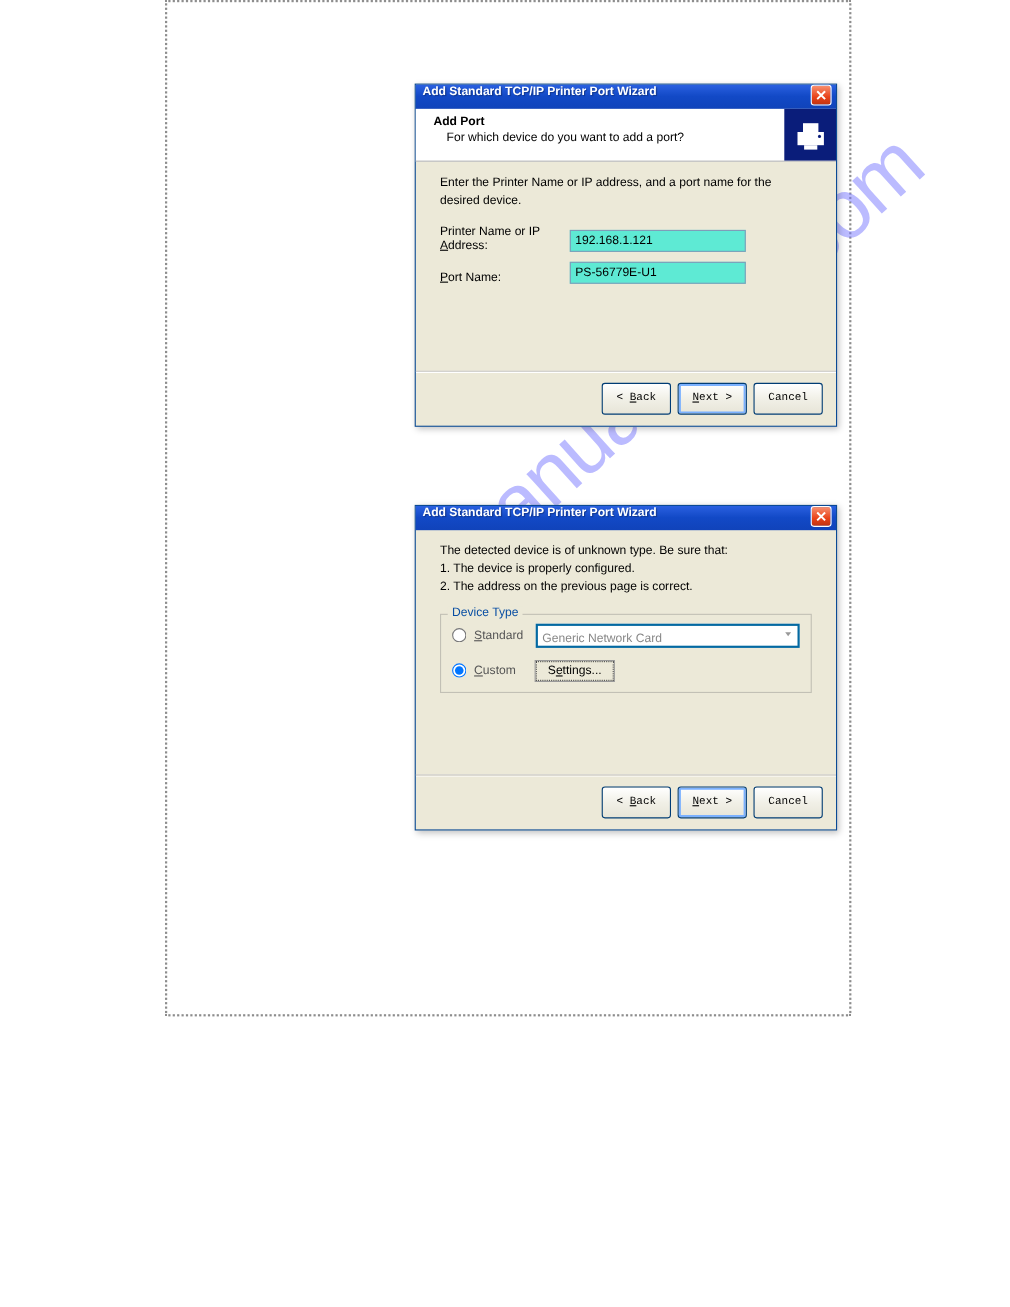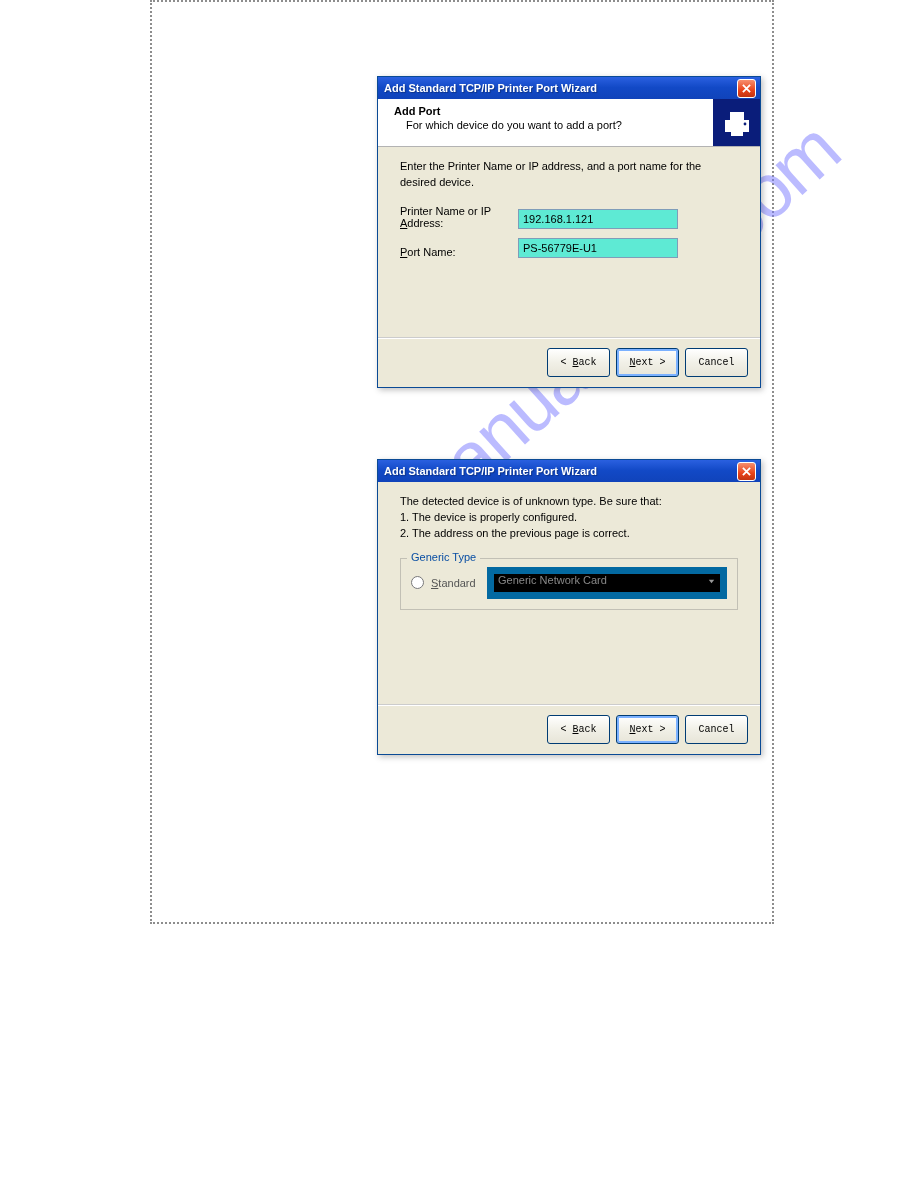--- a/index.html
+++ b/index.html
@@ -1,42 +1,42 @@
 <!DOCTYPE html>
 <html><head>
 <meta charset="utf-8">
 <style>
 body{margin:0;background:#fff;font-family:Tahoma,Verdana,sans-serif;font-size:11px;color:#000}
 .page-container{width:918px;height:1188px;position:relative;margin:0 auto}
 .dotted-frame{position:absolute;left:150px;top:0;width:620px;height:920px;border:2px dotted #8d8d8d}
 .dialog{position:absolute;left:225px;width:382px;border:1px solid #0a4a95;box-shadow:2px 2px 6px rgba(0,0,0,.25);background:#ece9d8}
 .dialog.d1{top:74px;height:310px}
 .dialog.d2{top:457px;height:294px}
-.titlebar{background:linear-gradient(to bottom,#2a60e0 0%,#1249c6 48%,#1043ba 100%);height:22px;display:flex;align-items:center;padding:0 4px 0 6px;color:#fff;font-weight:bold;font-size:11px;position:relative}
+.titlebar{background:linear-gradient(to bottom,#2a60e0 0%,#1249c6 48%,#1043ba 100%);height:22px;display:flex;padding:0 4px 0 6px;color:#fff;font-weight:bold;font-size:11px;position:relative}
 .titlebar .title{flex:1;text-shadow:1px 1px 1px rgba(0,0,0,.3)}
 .closebtn{width:17px;height:17px;background:linear-gradient(to bottom,#f78f6f,#e9431a 60%,#c23311);border:1px solid #fff;border-radius:3px;display:flex;align-items:center;justify-content:center}
 .closebtn svg{width:9px;height:9px}
 .header{background:#fff;height:47px;position:relative;border-bottom:1px solid #b3b3b3;display:flex}
 .header .txt{padding:6px 0 12px 16px;flex:1}
 .header .txt .htitle{font-weight:bold;margin-bottom:2px}
 .header .txt .hsub{padding-left:12px}
 .header .printer-icon{width:47px;height:47px;background:#0a1d7a;display:flex;align-items:center;justify-content:center;margin-right:0}
 .body{padding:12px 22px 0 22px}
 .form-row{display:flex;align-items:flex-end;margin-bottom:9px}
 .form-label{width:118px}
 .form-input{flex:0 0 150px;height:16px;border:1px solid #7f9db9;background:#5eead4;padding:1px 4px;font-family:inherit;font-size:11px;outline:none}
 .para{margin:0 0 8px 0;line-height:1.45}
 .para.pad-bottom{margin-bottom:14px}
 .fieldset{border:1px solid #c2c0b5;margin-top:16px;padding:8px 10px 10px 10px;position:relative}
 .fieldset .legend{position:absolute;top:-8px;left:6px;background:#ece9d8;padding:0 4px;color:#094ea3}
 .radio-row{display:flex;align-items:center;margin-bottom:12px}
 .radio-row:last-child{margin-bottom:0}
 .radio{margin:0 7px 0 0}
 .radio-label{width:56px;color:#555}
-.dropdown{flex:1;height:18px;border:7px solid #0369a1;background:#000000;display:flex;align-items:flex-start;padding:0 4px;color:#888;position:relative;cursor:default}
+.dropdown{flex:1;height:18px;border:2px solid #0369a1;background:#ffffff;display:flex;align-items:flex-end;padding:0 4px;color:#888;position:relative;cursor:default}
 .dropdown .chev{position:absolute;right:2px;top:1px;width:14px;height:14px;display:flex;align-items:center;justify-content:center}
 .settings-btn{height:18px;padding:0 10px;border:1px dotted #444;outline:1px solid #999;background:#ece9d8;font-family:inherit;font-size:11px;cursor:pointer}
 .buttons{position:absolute;bottom:10px;right:12px;display:flex;gap:6px}
 .buttons.with-divider{border-top:1px solid #ccc;box-shadow:inset 0 1px 0 #fff;width:calc(100% - 0px);left:0;right:0;padding:10px 12px 10px 0;justify-content:flex-end;bottom:0;box-sizing:border-box}
 .btn{width:63px;height:29px;border:1px solid #003c74;background:linear-gradient(to bottom,#fff,#f1f0e7 50%,#e7e5d8);border-radius:3px;font-family:Liberation Mono, monospace;font-size:10px;padding:0;cursor:pointer}
 .btn.primary{box-shadow:0 0 0 2px #7bb1ff inset}
 .under{text-decoration:underline}
 .watermark{position:absolute;left:185px;top:280px;font-size:76px;font-family:Arial,sans-serif;color:rgba(120,120,255,.5);transform:rotate(-42deg);transform-origin:center;font-weight:normal;letter-spacing:-2px;pointer-events:none;white-space:nowrap}
 </style>
 </head>
@@ -97,32 +97,37 @@
             </svg>
         </div>
       </div>
       <div class="body">
         <div class="para">
           <div>The detected device is of unknown type.  Be sure that:</div>
           <div>1.  The device is properly configured.</div>
           <div>2.  The address on the previous page is correct.</div>
         </div>
         <div class="fieldset">
-          <span class="legend">Generic Type</span>
+          <span class="legend">Device Type</span>
           <div class="radio-row">
             <input type="radio" class="radio" name="dt2" style="">
             <span class="radio-label"><span class="under">S</span><span>tandard</span></span>
             <div class="dropdown">
               <span>Generic Network Card</span>
               <span class="chev">
                   <svg width="9" height="9" viewBox="0 0 10 10">
                     <path d="M2 3 L5 7 L8 3 Z" fill="#999"></path>
                   </svg>
                 </span>
             </div>
+          </div>
+          <div class="radio-row">
+            <input type="radio" class="radio" name="dt2" checked="" style="">
+            <span class="radio-label"><span class="under">C</span><span>ustom</span></span>
+            <button class="settings-btn"><span>S</span><span class="under">e</span><span>ttings...</span></button>
           </div>
         </div>
       </div>
       <div class="buttons with-divider">
         <button class="btn"><span>&lt; </span><span class="under">B</span><span>ack</span></button>
         <button class="btn primary"><span class="under">N</span><span>ext &gt;</span></button>
         <button class="btn">Cancel</button>
       </div>
     </div>
 

